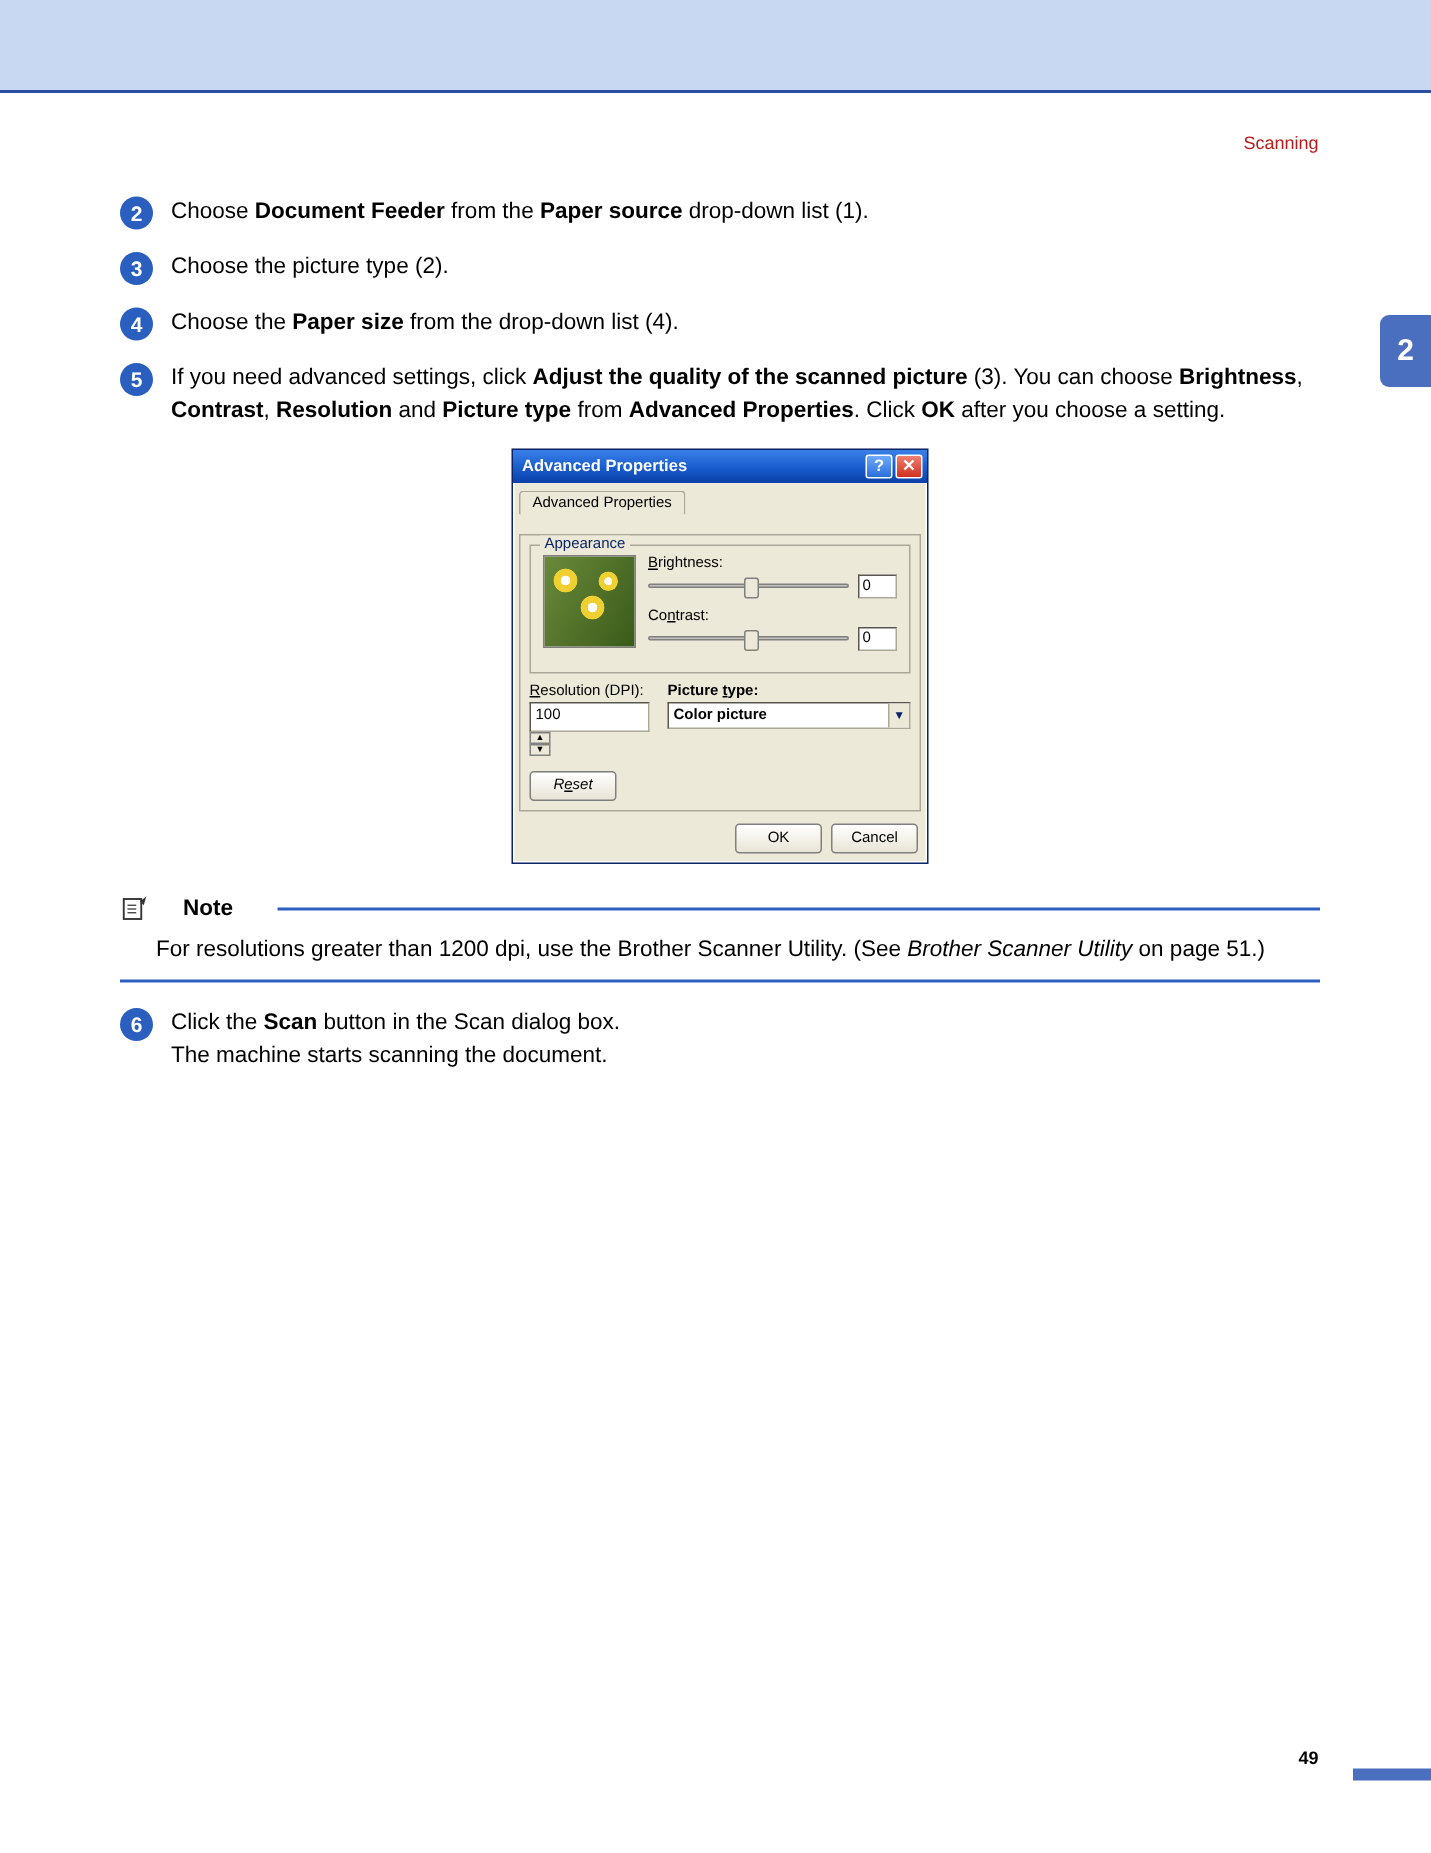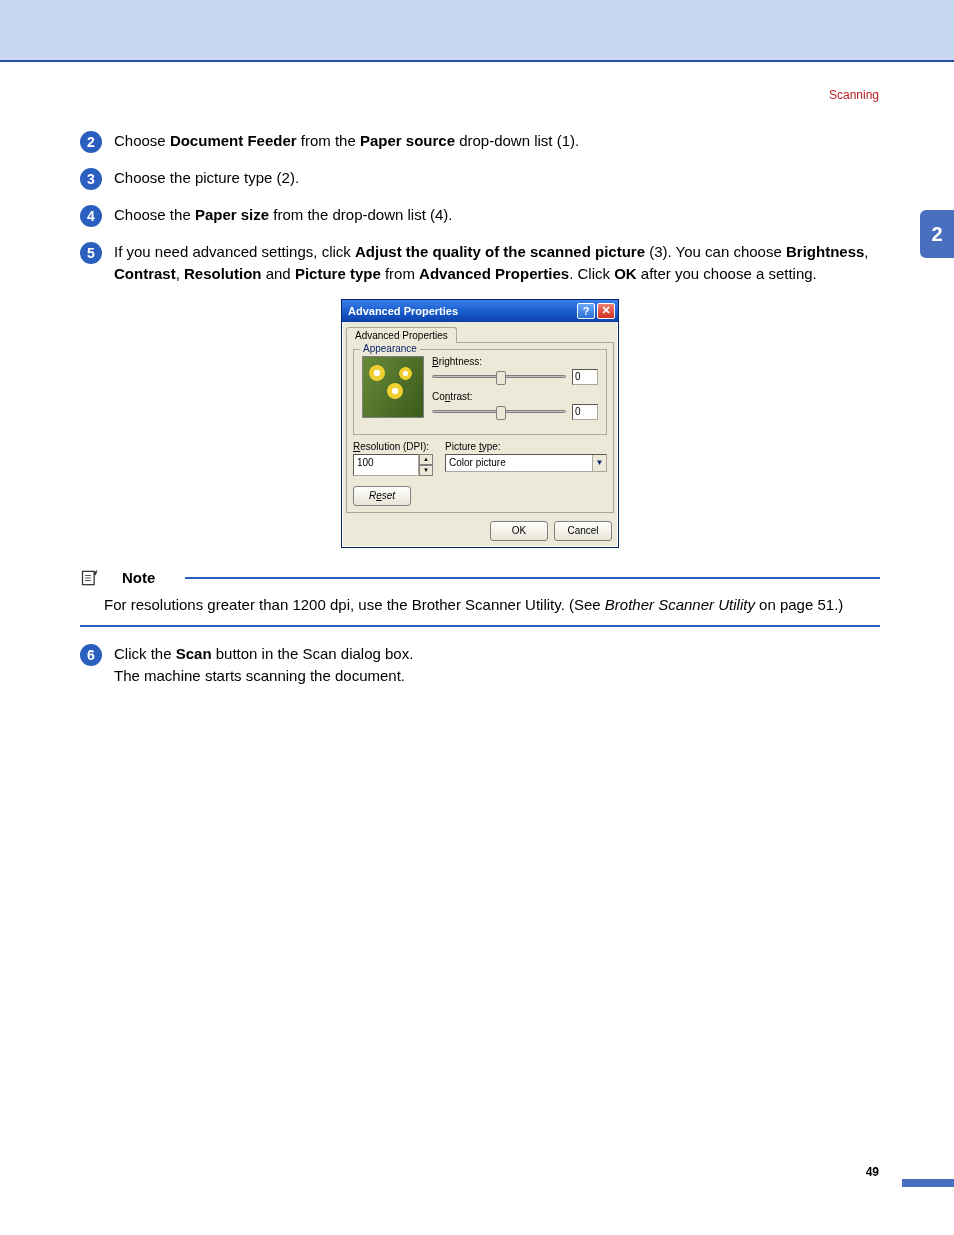--- a/index.html
+++ b/index.html
@@ -112,21 +112,21 @@
     background: #ece9d8;
     border: 1px solid #aca899;
     border-bottom: none;
     border-top-left-radius: 3px;
     border-top-right-radius: 3px;
     position: relative;
     top: 1px;
   }
   .panel {
     border: 1px solid #aca899;
-    margin: 0 4px 4px 4px;
+    margin: 14px 4px 4px 4px;
     padding: 6px;
     background: #ece9d8;
   }
   .fieldset {
     border: 1px solid #aca899;
     padding: 6px 8px 8px;
     position: relative;
     margin-bottom: 6px;
   }
   .legend {
@@ -151,23 +151,23 @@
   .sliders { flex:1; }
   .slider-group { margin-bottom: 6px; }
   .slider-label { display:block; margin-bottom:2px; }
   .slider-label u { text-decoration: underline; }
   .slider-row { display:flex; align-items:center; gap:6px; }
   .slider-track { flex:1; height:3px; background:#c0c0c0; border:1px solid #808080; border-radius:2px; position:relative; }
   .slider-thumb { position:absolute; top:-5px; left:48%; width:10px; height:14px; background:#ece9d8; border:1px solid #808080; border-radius:2px; }
   .num-box { width:26px; height:16px; border:1px inset #aca899; background:#fff; padding:0 2px; line-height:14px; font-size:10px; }
   .row2 { display:flex; gap:12px; margin-top:4px; }
   .col-left { width: 80px; }
-  .col-right { flex: 1; }
+  .col-right { flex: 1; font-weight: bold; }
   .field-label { display:block; margin-bottom:2px; }
-  .spinner-wrap { display:flex; height:22px; }
+  .spinner-wrap { display:flex; height:36px;flex-direction:column; }
   .spinner-input { flex:1; border:1px inset #aca899; background:#fff; padding:0 3px; font-size:10px; line-height:16px; }
   .spinner-btns { width:14px; display:flex; flex-direction:column; }
   .spin { flex:1; border:1px solid #808080; background:#ece9d8; display:flex; align-items:center; justify-content:center; font-size:6px; line-height:1; }
   .combo { height:18px; border:1px inset #aca899; background:#fff; display:flex; align-items:center; justify-content:space-between; padding-left:3px; }
   .combo-arrow { width:14px; height:100%; border-left:1px solid #aca899; background:#ece9d8; display:flex; align-items:center; justify-content:center; font-size:8px; color:#0a246a; }
   .btn-row { display:flex; gap:6px; margin-top:8px;font-style:italic; }
   .btn-row.inside { margin-top:10px; }
   .xp-btn { min-width:58px; height:20px; border:1px solid #808080; border-radius:3px; background:linear-gradient(#fff,#e8e4d6); font-size:10px; display:flex; align-items:center; justify-content:center; padding:0 8px; }
   .bottom-btns { padding: 4px 6px 6px; display:flex; justify-content:flex-end; gap:6px; }
 

